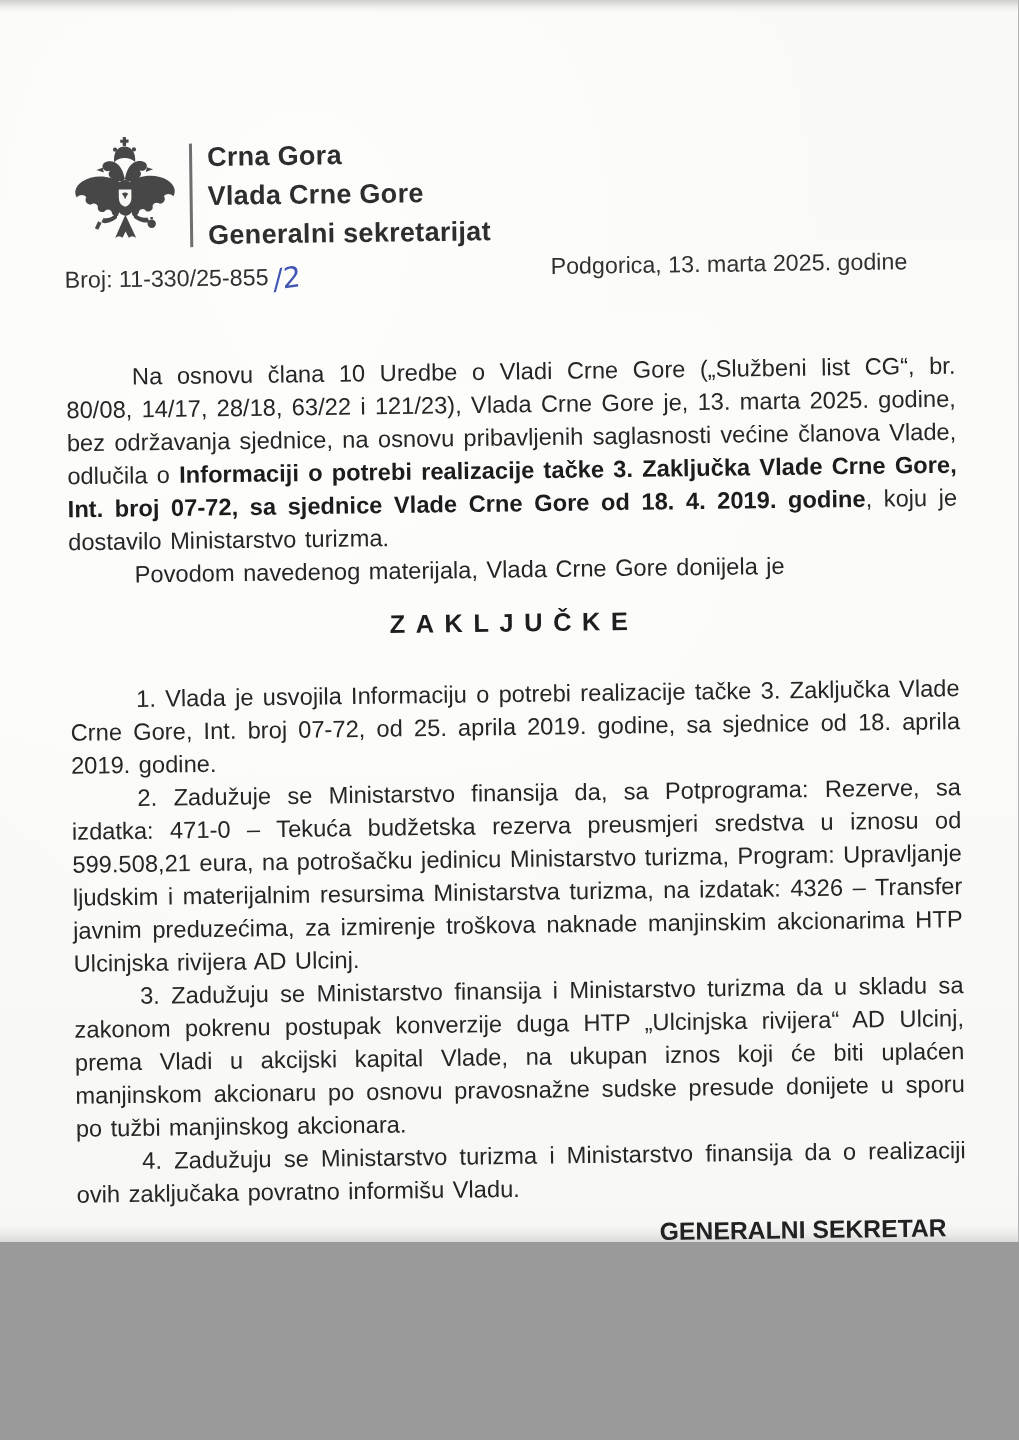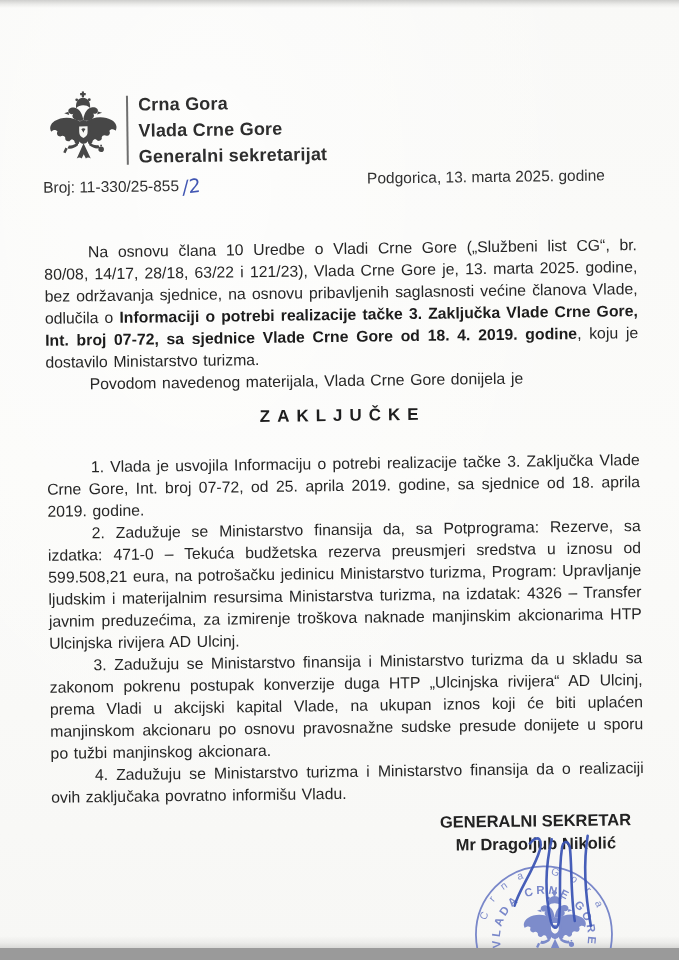--- a/index.html
+++ b/index.html
@@ -1,17 +1,17 @@
 <!DOCTYPE html>
 <html><head>
 <meta charset="utf-8">
 <style>
   html,body{margin:0;padding:0;background:#9a9a9a;}
   .paper{
-    position:relative;width:679px;height:948px;margin:0 auto;
+    position:relative;width:679px;height:828px;margin:0 auto;
     background:
       radial-gradient(ellipse at 30% 20%, rgba(255,255,255,.6), transparent 60%),
       linear-gradient(180deg,#f9f9f7 0%, #fbfbf9 50%, #f7f7f5 100%);
     overflow:hidden;
     font-family:"Liberation Sans", sans-serif;
     color:#2b2b2b;
   }
   .edge-top{position:absolute;top:0;left:0;width:100%;height:8px;
     background:linear-gradient(180deg,#c7c7c5 0%, #e9e9e7 55%, rgba(246,246,244,0) 100%);opacity:.85;}
   .edge-bottom{position:absolute;bottom:0;left:0;width:100%;height:12px;

